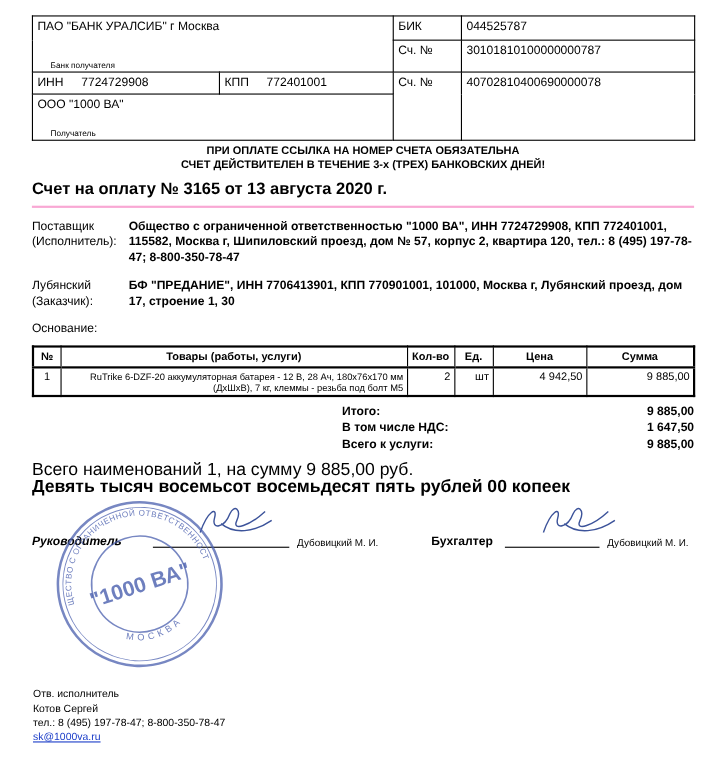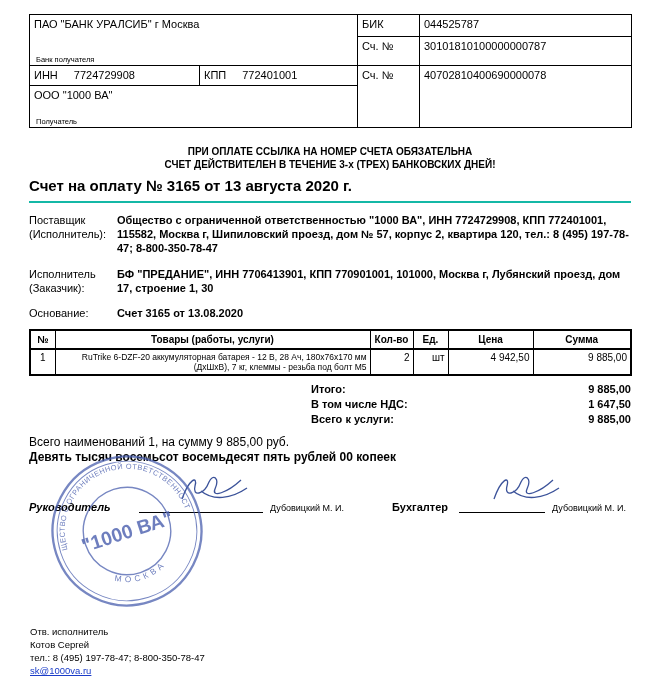--- a/index.html
+++ b/index.html
@@ -3,29 +3,29 @@
 <meta charset="utf-8">
 <style>
   * { margin:0; padding:0; box-sizing:border-box; }
   html,body { background:#fff; }
   body { font-family:"Liberation Sans", sans-serif; color:#000; }
   .page { position:relative; width:660px; height:688px; background:#fff; padding:14px 29px 0 29px; overflow:hidden; }
 
   
   .bank-table { width:602px; border-collapse:collapse; table-layout:fixed; font-size:11px; }
   .bank-table td { border:1px solid #000; padding:3px 4px 2px 4px; vertical-align:top; position:relative; }
-  .cell-sub { position:absolute; left:6px; bottom:1px; font-size:7.5px; color:#000; }
+  .cell-sub { position:absolute; left:16px; bottom:1px; font-size:7.5px; color:#000; }
   .r1 { height:22px; } .r2 { height:29px; } .r3 { height:20px;margin-left:24px; } .r4 { height:42px; }
   .lbl-gap { display:inline-block; width:16px; }
 
   
-  .notice { margin-top:17px; text-align:center; font-weight:bold; font-size:10px; line-height:13px; }
-
-  
-  .doc-title { margin-top:5px; font-size:15px; font-weight:bold; line-height:19px; padding-bottom:6px; border-bottom:2px solid #14b8a6; }
+  .notice { margin-top:3px; text-align:center; font-weight:bold; font-size:10px; line-height:13px; }
+
+  
+  .doc-title { margin-top:5px; font-size:15px; font-weight:bold; line-height:19px; padding-bottom:6px; border-bottom:2px solid #f9a8d4; }
 
   
   .party { display:flex; font-size:11px; margin-top:10px; }
   .party-label { width:88px; line-height:14px; flex:none; }
   .party-value { flex:1; font-weight:bold; line-height:14px; }
   .basis .party-value { line-height:15px; }
 
   
   .items-table { width:602px; border-collapse:collapse; table-layout:fixed; margin-top:8px; border:2px solid #000; }
   .items-table th { border:1px solid #000; border-bottom:2px solid #000; font-size:10px; font-weight:bold; padding:3px 2px; text-align:center; }
@@ -33,21 +33,21 @@
   .items-table td.name { font-size:8.5px; line-height:10px; }
   .ta-c { text-align:center; } .ta-r { text-align:right; } .ta-l { text-align:right; }
 
   
   .totals { margin-top:6px; margin-left:auto; width:320px; font-size:11px; font-weight:bold; }
   .totals-row { display:flex; line-height:15px; }
   .t-label { flex:1; text-align:left; }
   .t-value { width:98px; text-align:right; flex:none; }
 
   
-  .summary { margin-top:8px; font-size:12px; line-height:15px; }
+  .summary { margin-top:8px; font-size:16px; line-height:15px; }
   .summary .words { font-weight:bold; }
 
   
   .sig-section { position:relative; margin-top:8px; padding-top:24px; }
   .sig-row { display:flex; align-items:flex-end; font-size:11px; }
   .sig-label { font-weight:bold; }
   .w1 { width:110px; flex:none;font-style:italic; }
   .l1 { width:124px; flex:none; border-bottom:1px solid #000; height:16px; }
   .n1 { width:118px; flex:none; font-size:9px; padding-left:7px; }
   .w2 { width:78px; flex:none;text-align:center; }
@@ -118,29 +118,28 @@
   <div class="party">
     <div class="party-label">
       <div>Поставщик</div>
       <div>(Исполнитель):</div>
     </div>
     <div class="party-value">Общество с ограниченной ответственностью "1000 ВА", ИНН 7724729908, КПП 772401001, 115582, Москва г, Шипиловский проезд, дом № 57, корпус 2, квартира 120, тел.: 8 (495) 197-78-47; 8-800-350-78-47</div>
   </div>
 
   <div class="party" style="margin-top:12px;">
     <div class="party-label">
-      <div>Исполнитель</div>
+      <div>Лубянский</div>
       <div>(Заказчик):</div>
     </div>
     <div class="party-value">БФ "ПРЕДАНИЕ", ИНН 7706413901, КПП 770901001, 101000, Москва г, Лубянский проезд, дом 17, строение 1, 30</div>
   </div>
 
   <div class="party basis" style="margin-top:11px;">
     <div class="party-label">Основание:</div>
-    <div class="party-value">Счет 3165 от 13.08.2020</div>
   </div>
 
   <table class="items-table">
     <colgroup>
         <col style="width:25px">
         <col style="width:315px">
         <col style="width:43px">
         <col style="width:35px">
         <col style="width:85px">
         <col style="width:98px">

